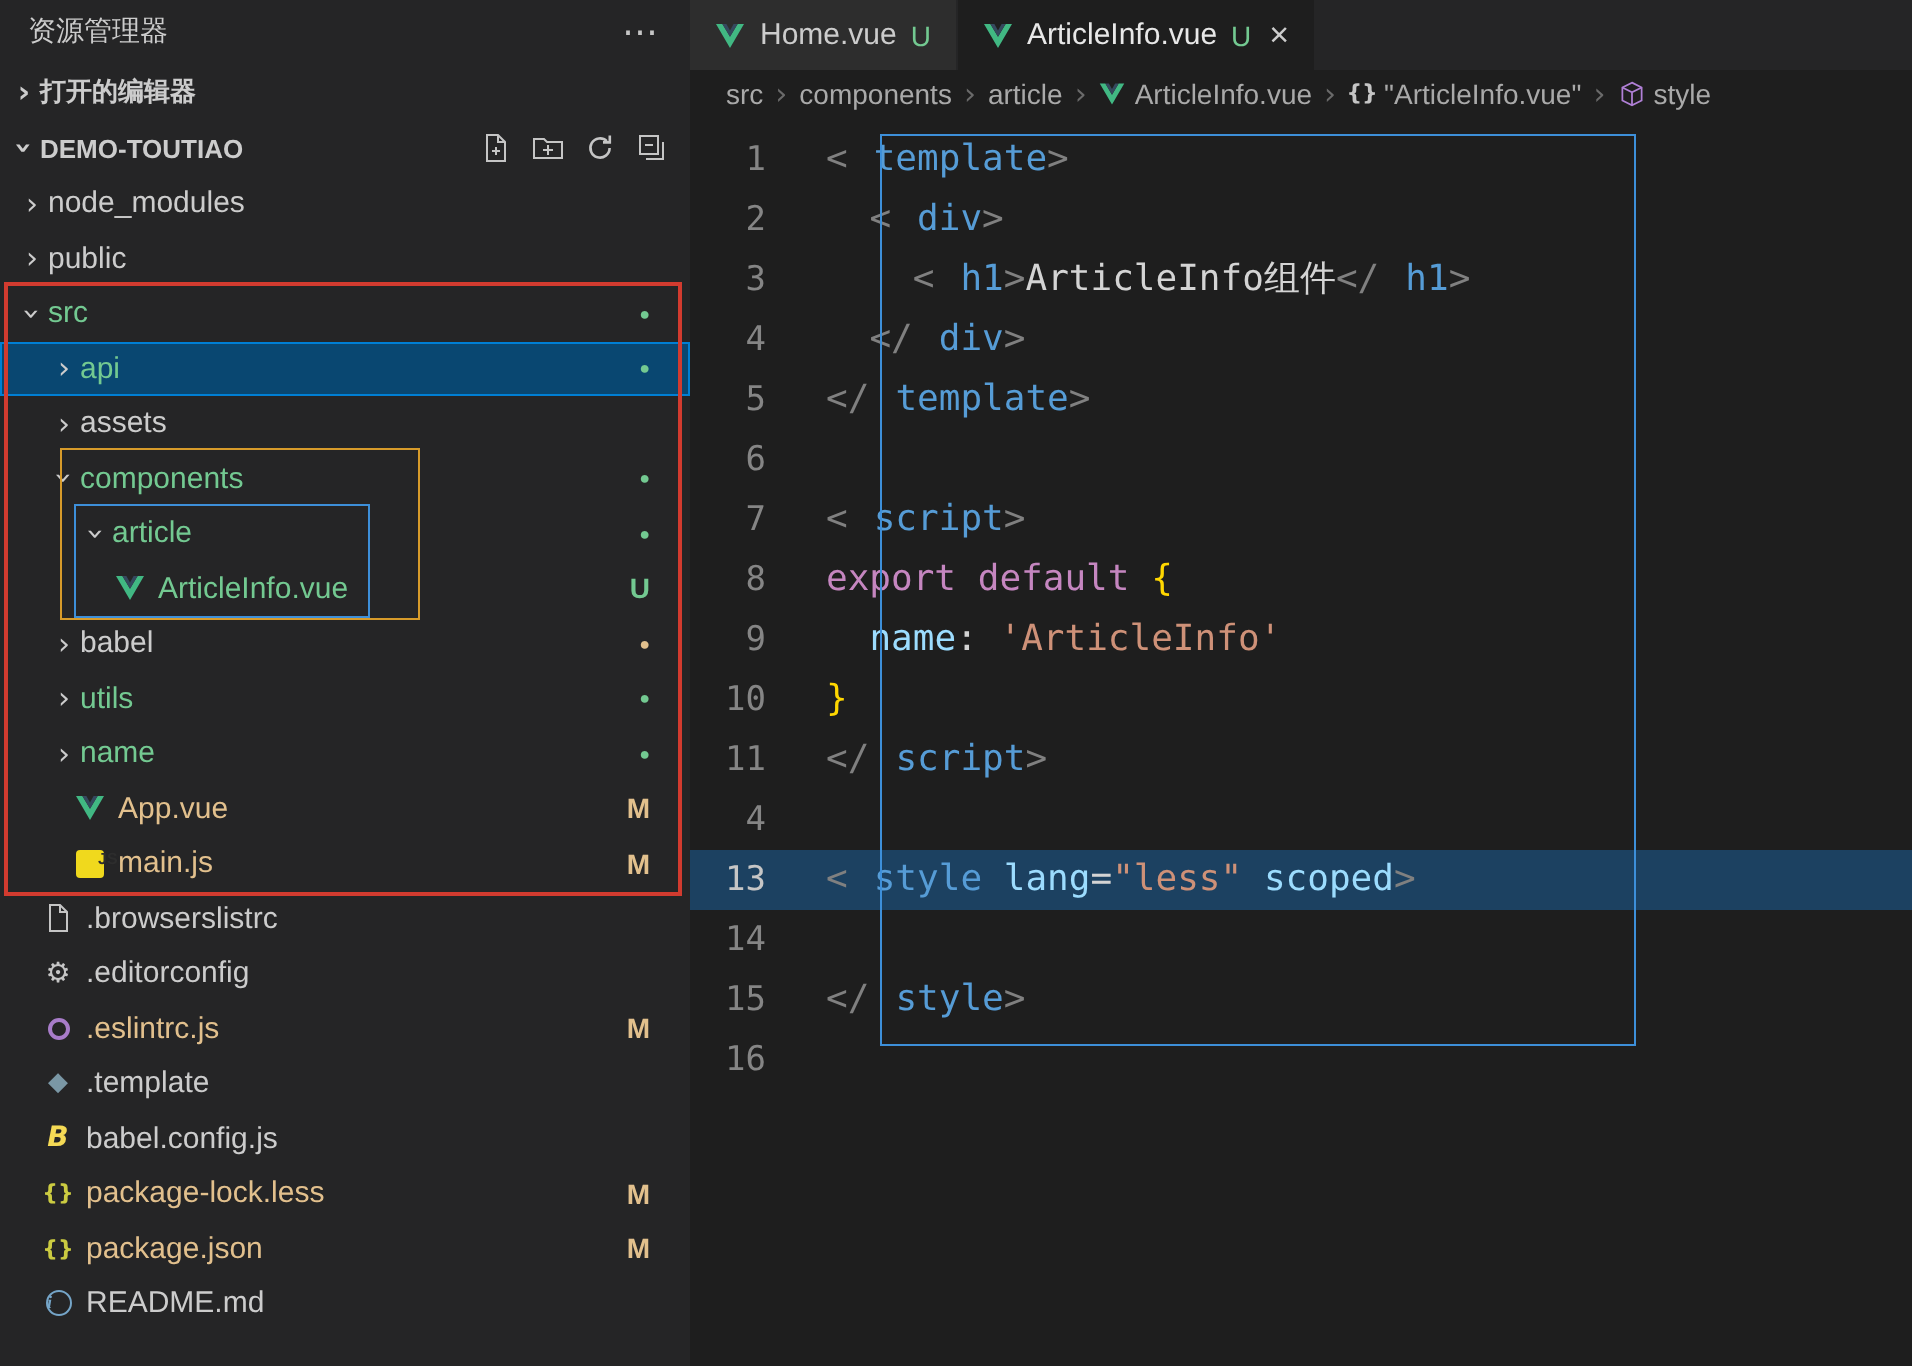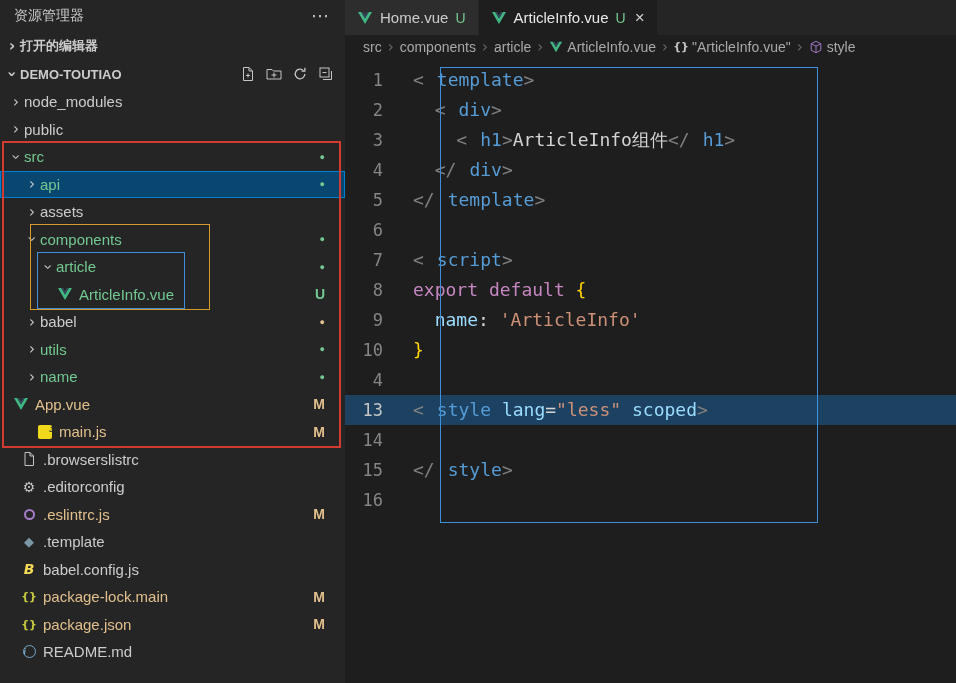--- a/index.html
+++ b/index.html
@@ -180,21 +180,21 @@
         <div class="tree-row" style="padding-left: 24px;">
           <span class="twistie">›</span>
           <span class="tree-label col-green">utils</span>
           <span class="tree-badge dot-green">●</span>
         </div>
         <div class="tree-row" style="padding-left: 24px;">
           <span class="twistie">›</span>
           <span class="tree-label col-green">name</span>
           <span class="tree-badge dot-green">●</span>
         </div>
-        <div class="tree-row" style="">
+        <div class="tree-row" style="padding-left: 24px;">
           <span class="twistie-spacer"></span>
           <span class="tree-icon">
             <span class="ic">
               <svg viewBox="0 0 16 16">
                 <path d="M1 2h3.2L8 8.4 11.8 2H15L8 14z" fill="#41b883"></path>
                 <path d="M4.2 2h2L8 5.2 9.8 2h2L8 8.4z" fill="#35495e"></path>
               </svg>
             </span>
           </span>
           <span class="tree-label col-modified">App.vue</span>
@@ -259,21 +259,21 @@
           </span>
           <span class="tree-label col-default">babel.config.js</span>
         </div>
         <div class="tree-row" style="padding-left: 8px;">
           <span class="twistie-spacer"></span>
           <span class="tree-icon">
             <span class="ic">
               <span class="glyph" style="color:#cbcb41;font-weight:bold;font-size:11px">{}</span>
             </span>
           </span>
-          <span class="tree-label col-modified">package-lock.main</span>
+          <span class="tree-label col-modified">package-lock.less</span>
           <span class="tree-badge badge-tan">M</span>
         </div>
         <div class="tree-row" style="padding-left: 8px;">
           <span class="twistie-spacer"></span>
           <span class="tree-icon">
             <span class="ic">
               <span class="glyph" style="color:#cbcb41;font-weight:bold;font-size:11px">{}</span>
             </span>
           </span>
           <span class="tree-label col-modified">package.json</span>
@@ -359,20 +359,21 @@
         <div class="code-line"><span class="gutter">1</span><span class="code-text"><span class="c-p">&lt;</span><span class="c-t">template</span><span class="c-p">&gt;</span></span></div>
         <div class="code-line"><span class="gutter">2</span><span class="code-text"><span class="c-x">  </span><span class="c-p">&lt;</span><span class="c-t">div</span><span class="c-p">&gt;</span></span></div>
         <div class="code-line"><span class="gutter">3</span><span class="code-text"><span class="c-x">    </span><span class="c-p">&lt;</span><span class="c-t">h1</span><span class="c-p">&gt;</span><span class="c-x">ArticleInfo组件</span><span class="c-p">&lt;/</span><span class="c-t">h1</span><span class="c-p">&gt;</span></span></div>
         <div class="code-line"><span class="gutter">4</span><span class="code-text"><span class="c-x">  </span><span class="c-p">&lt;/</span><span class="c-t">div</span><span class="c-p">&gt;</span></span></div>
         <div class="code-line"><span class="gutter">5</span><span class="code-text"><span class="c-p">&lt;/</span><span class="c-t">template</span><span class="c-p">&gt;</span></span></div>
         <div class="code-line"><span class="gutter">6</span><span class="code-text"></span></div>
         <div class="code-line"><span class="gutter">7</span><span class="code-text"><span class="c-p">&lt;</span><span class="c-t">script</span><span class="c-p">&gt;</span></span></div>
         <div class="code-line"><span class="gutter">8</span><span class="code-text"><span class="c-k">export</span><span class="c-x"> </span><span class="c-k">default</span><span class="c-x"> </span><span class="c-b">{</span></span></div>
         <div class="code-line"><span class="gutter">9</span><span class="code-text"><span class="c-x">  </span><span class="c-a">name</span><span class="c-x">: </span><span class="c-s">'ArticleInfo'</span></span></div>
         <div class="code-line"><span class="gutter">10</span><span class="code-text"><span class="c-b">}</span></span></div>
+        <div class="code-line"><span class="gutter">11</span><span class="code-text"><span class="c-p">&lt;/</span><span class="c-t">script</span><span class="c-p">&gt;</span></span></div>
         <div class="code-line"><span class="gutter">4</span><span class="code-text"></span></div>
         <div class="code-line hl"><span class="gutter">13</span><span class="code-text"><span class="c-p">&lt;</span><span class="c-t">style</span><span class="c-x"> </span><span class="c-a">lang</span><span class="c-x">=</span><span class="c-s">"less"</span><span class="c-x"> </span><span class="c-a">scoped</span><span class="c-p">&gt;</span></span></div>
         <div class="code-line"><span class="gutter">14</span><span class="code-text"></span></div>
         <div class="code-line"><span class="gutter">15</span><span class="code-text"><span class="c-p">&lt;/</span><span class="c-t">style</span><span class="c-p">&gt;</span></span></div>
         <div class="code-line"><span class="gutter">16</span><span class="code-text"></span></div>
       </div>
   </main>
 
   <div class="annotation" style="left:2px; top:141px; width:339px; height:307px; border-color:var(--annotation-red);"></div>
   <div class="annotation" style="left:30px; top:224px; width:180px; height:86px; border-color:var(--annotation-orange); border-width:1.5px;"></div>

